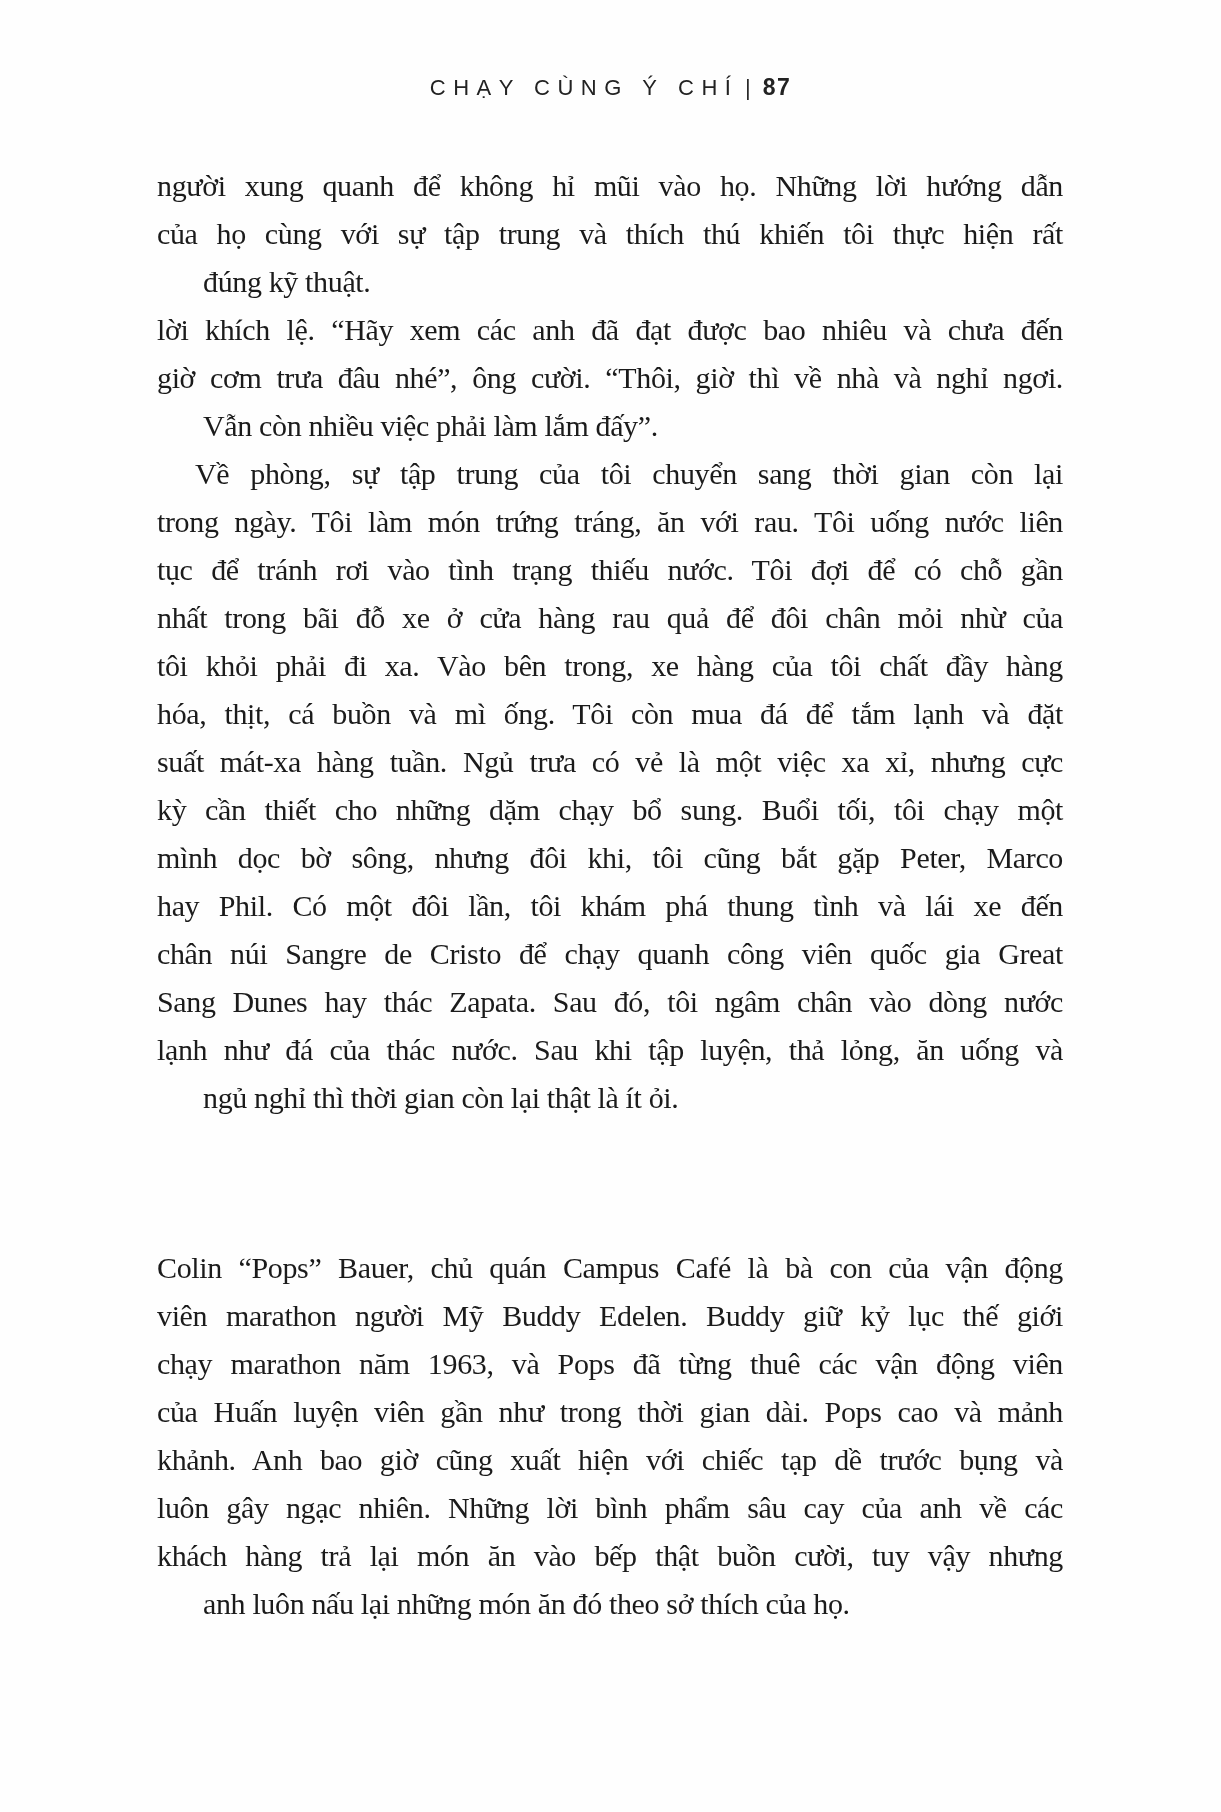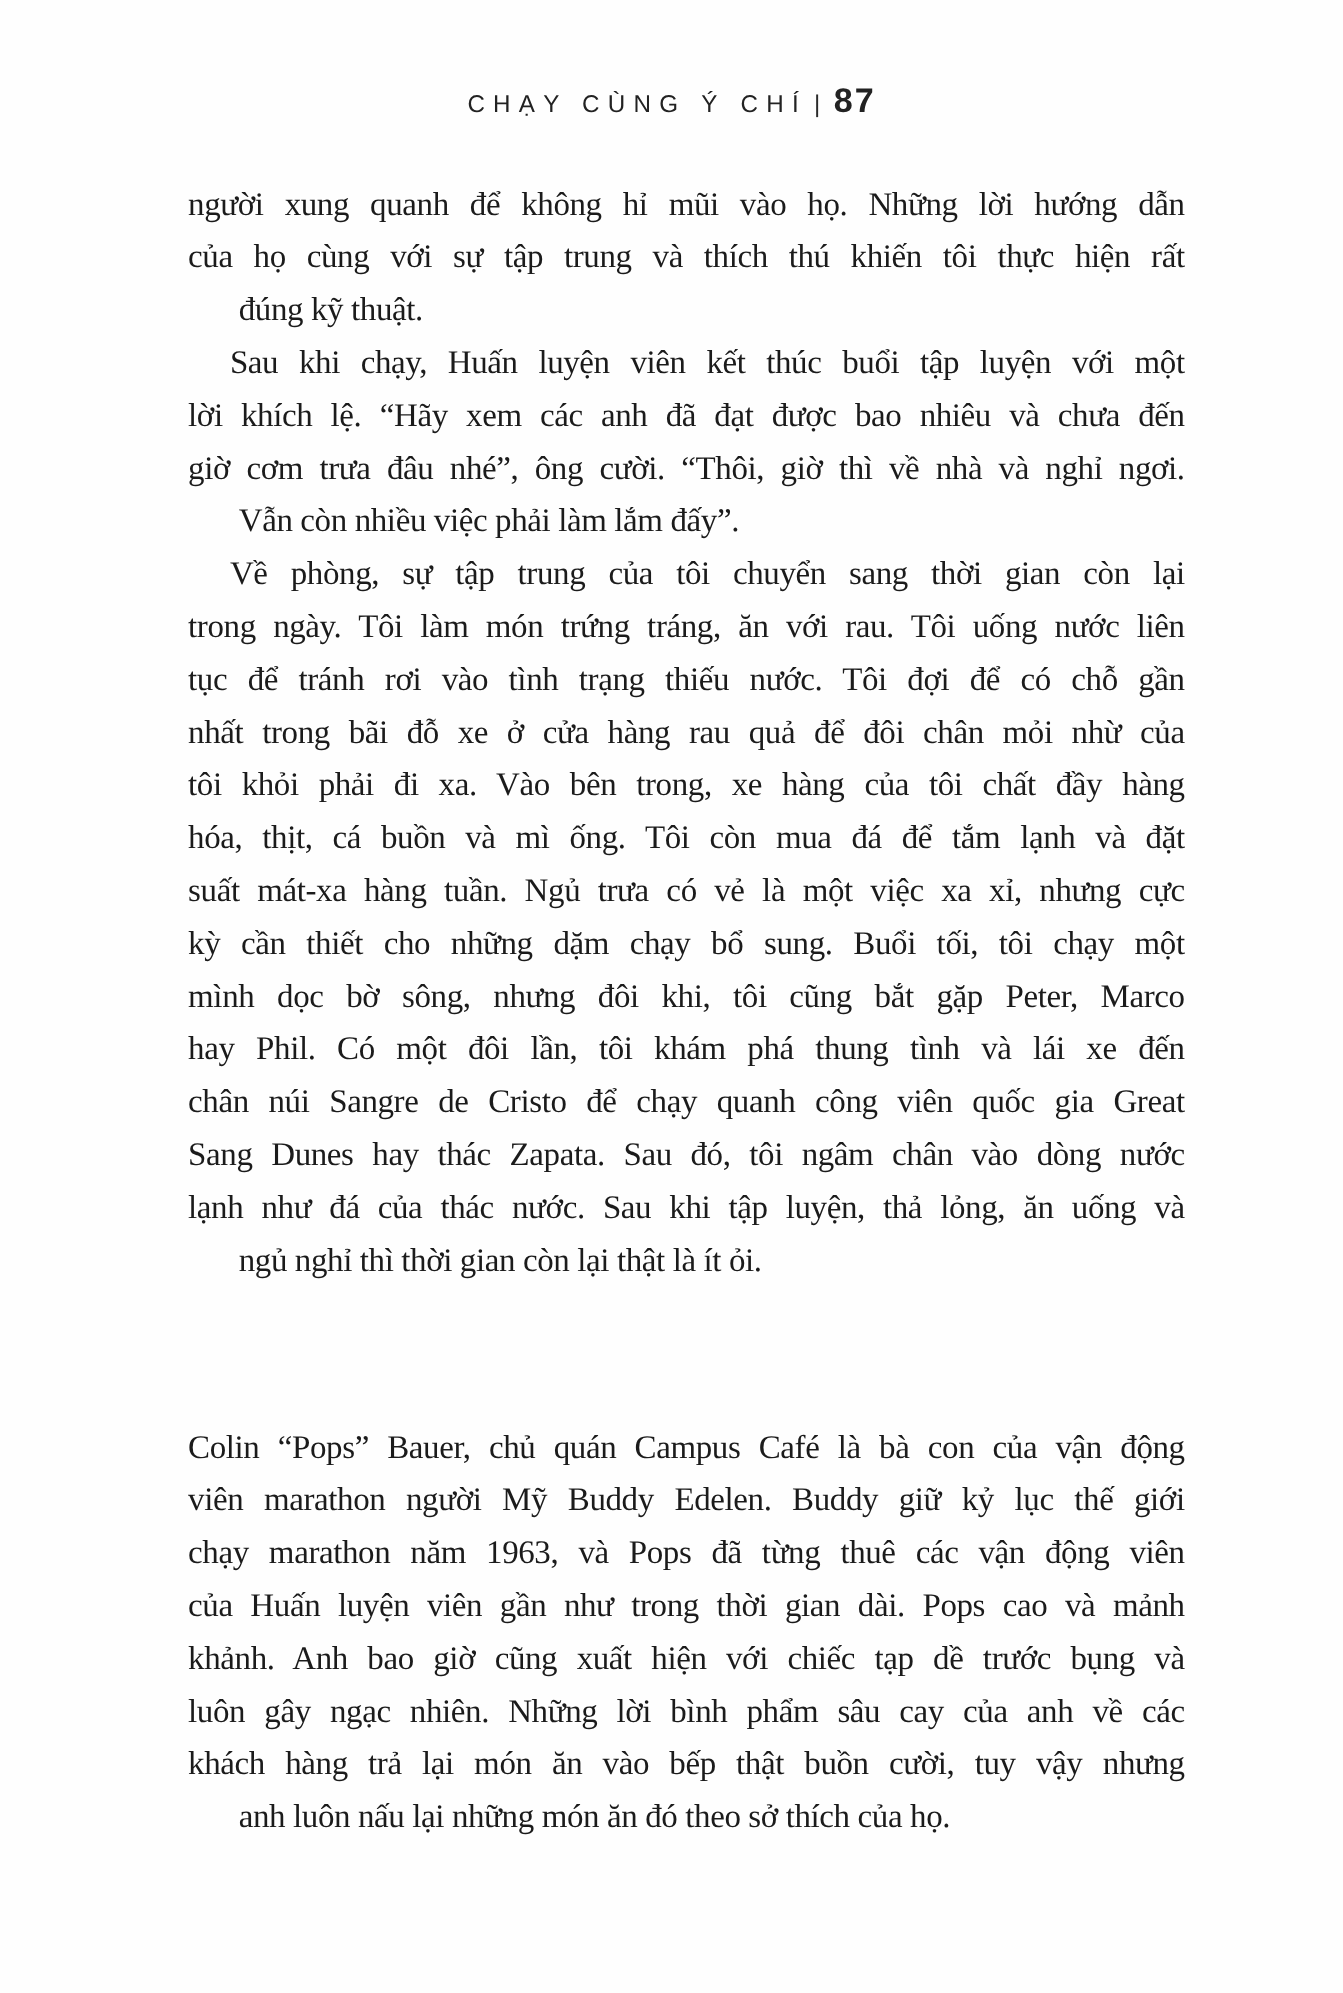--- a/index.html
+++ b/index.html
@@ -32,25 +32,25 @@
     letter-spacing: 0.34em;
   }
   .running-header .sep {
     margin: 0 0.55em 0 0.30em;
     font-weight: 300;
     color: #2a2a2a;
   }
   .running-header .pagenum {
     font-weight: 700;
     letter-spacing: 0.06em;
-    font-size: 31px;
+    font-size: 23px;
   }
   .body-text {
     position: absolute;
-    left: 171px;
+    left: 157px;
     top: 162px;
     width: 906px;
     font-family: "Liberation Serif", "DejaVu Serif", serif;
     font-size: 30px;
     line-height: 48px;
     letter-spacing: -0.012em;
     color: #1b1b1b;
   }
   .paragraph {
     margin: 0;
@@ -78,21 +78,20 @@
   <div class="running-header">
     <span class="title">CHẠY CÙNG Ý CHÍ</span><span class="sep">|</span><span class="pagenum">87</span>
   </div>
   <div class="body-text">
       <div class="paragraph">
         <div class="line">người xung quanh để không hỉ mũi vào họ. Những lời hướng dẫn</div>
         <div class="line">của họ cùng với sự tập trung và thích thú khiến tôi thực hiện rất</div>
         <div class="line last">đúng kỹ thuật.</div>
       </div>
       <div class="paragraph">
-        <div class="line indent">Sau khi chạy, Huấn luyện viên kết thúc buổi tập luyện với một</div>
         <div class="line">lời khích lệ. “Hãy xem các anh đã đạt được bao nhiêu và chưa đến</div>
         <div class="line">giờ cơm trưa đâu nhé”, ông cười. “Thôi, giờ thì về nhà và nghỉ ngơi.</div>
         <div class="line last">Vẫn còn nhiều việc phải làm lắm đấy”.</div>
       </div>
       <div class="paragraph">
         <div class="line indent">Về phòng, sự tập trung của tôi chuyển sang thời gian còn lại</div>
         <div class="line">trong ngày. Tôi làm món trứng tráng, ăn với rau. Tôi uống nước liên</div>
         <div class="line">tục để tránh rơi vào tình trạng thiếu nước. Tôi đợi để có chỗ gần</div>
         <div class="line">nhất trong bãi đỗ xe ở cửa hàng rau quả để đôi chân mỏi nhừ của</div>
         <div class="line">tôi khỏi phải đi xa. Vào bên trong, xe hàng của tôi chất đầy hàng</div>

